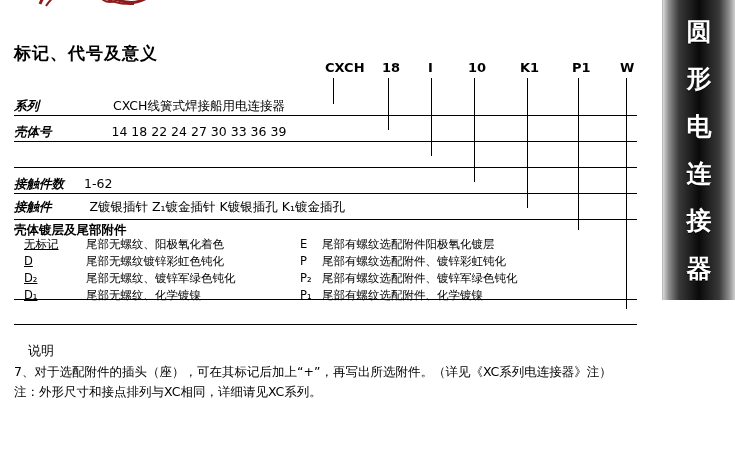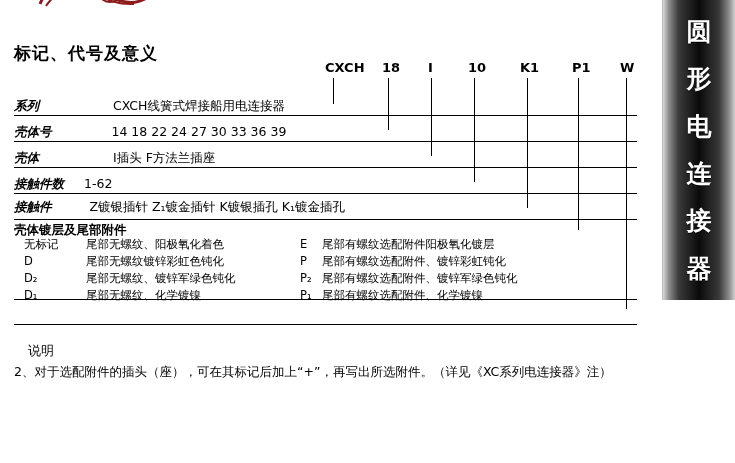--- a/index.html
+++ b/index.html
@@ -52,21 +52,21 @@
 
   
   .row{position:absolute;left:14px;font-size:12.5px;white-space:nowrap;}
   .lbl{font-weight:bold;font-style:italic;}
   .row .gap{display:inline-block;}
 
   
   .plate-title{position:absolute;left:14px;top:222px;font-weight:bold;font-size:12.5px;}
   .plate-tbl{position:absolute;left:24px;top:236px;font-size:11.5px;border-collapse:collapse;}
   .plate-tbl td{padding:1px 0;white-space:nowrap;vertical-align:top;}
-  .plate-tbl td.c1{width:62px;}
+  .plate-tbl td.c1{width:62px;text-decoration:underline;}
   .plate-tbl td.c2{width:214px;}
   .plate-tbl td.c3{width:22px;}
   .plate-tbl td.c4{}
 
   
   .keyrow{position:absolute;left:14px;top:305px;font-size:12.5px;white-space:nowrap;}
 
   
   .expl-title{position:absolute;left:28px;top:342px;font-size:13px;font-weight:normal;}
   .expl{position:absolute;left:14px;top:362px;width:640px;font-size:12.5px;line-height:19px;text-align:justify;}
@@ -124,25 +124,20 @@
   </div>
   <div class="hline" style="left:14px;top:115px;width:623px"></div>
 
   <div class="row" style="top:124px">
     <span class="lbl">壳体号</span>
     <span class="gap" style="width:52px"></span>
     <span>14 18 22 24 27 30 33 36 39</span>
   </div>
   <div class="hline" style="left:14px;top:141px;width:623px"></div>
 
-  <div class="row" style="top:150px">
-    <span class="lbl">壳体</span>
-    <span class="gap" style="width:66px"></span>
-    <span>I插头    F方法兰插座</span>
-  </div>
   <div class="hline" style="left:14px;top:167px;width:623px"></div>
 
   <div class="row" style="top:176px">
     <span class="lbl">接触件数</span>
     <span class="gap" style="width:12px"></span>
     <span>1-62</span>
   </div>
   <div class="hline" style="left:14px;top:193px;width:623px"></div>
 
   <div class="row" style="top:199px">
@@ -180,16 +175,17 @@
       <td class="c4">尾部有螺纹选配附件、化学镀镍</td>
     </tr>
   </tbody>
     </table>
   <div class="hline" style="left:14px;top:299px;width:623px"></div>
 
   <div class="hline" style="left:14px;top:324px;width:623px"></div>
 
   <div class="expl-title">说明</div>
   <div class="expl">
-    <p>2、对于选配附件的插头（座），可在其标记后加上“+”，再写出所选附件。（详见《XC系列电连接器》注）</p>
+    <p>7、对于选配附件的插头（座），可在其标记后加上“+”，再写出所选附件。（详见《XC系列电连接器》注）</p>
+    <p>注：外形尺寸和接点排列与XC相同，详细请见XC系列。</p>
   </div>
 
 </div>
 
 </body></html>

